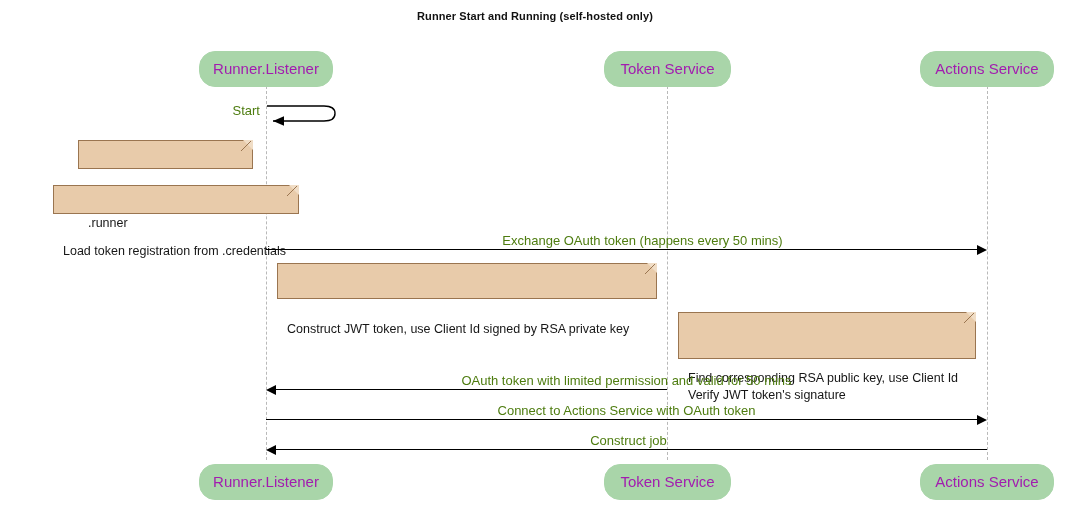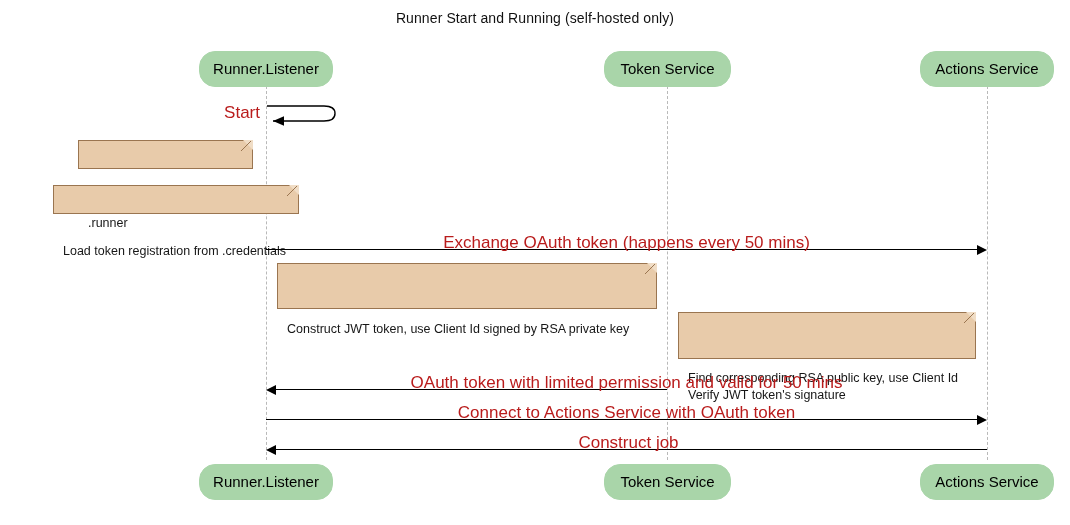--- a/index.html
+++ b/index.html
@@ -17,36 +17,36 @@
     height: 525px;
     overflow: hidden;
     background: #ffffff;
   }
   #title {
     position: absolute;
     left: 0;
     top: 10px;
     width: 1070px;
     text-align: center;
-    font-size: 14px;
-    font-weight: normal;
+    font-size: 11px;
+    font-weight: bold;
     color: #111111;
     letter-spacing: 0.1px;
   }
   .participant {
     position: absolute;
     box-sizing: border-box;
     background: #a9d5a9;
     border: 1px solid #a9d5a9;
     border-radius: 16px;
     height: 36px;
     line-height: 34px;
     text-align: center;
     font-size: 15px;
-    color: #000000;
+    color: #a21caf;
     white-space: nowrap;
   }
   .lifeline {
     position: absolute;
     width: 0;
     border-left: 1px dashed #b9b9b9;
   }
   .note {
     position: absolute;
     box-sizing: border-box;
@@ -90,22 +90,22 @@
     border-bottom: 5px solid transparent;
     border-left: 10px solid #000000;
   }
   .arrow-left {
     border-top: 5px solid transparent;
     border-bottom: 5px solid transparent;
     border-right: 10px solid #000000;
   }
   .msg-label {
     position: absolute;
-    font-size: 17px;
-    color: #b91c1c;
+    font-size: 13px;
+    color: #4d7c0f;
     white-space: nowrap;
     text-align: center;
   }
   .self-loop {
     position: absolute;
   }
 </style>
 </head>
 <body>
 
@@ -156,23 +156,23 @@
   <div class="note" style="left:9px; top:185px; width:246px; height:29px;margin-left:44px;">
     <span class="fold"></span>
     <svg class="fold-edge" viewBox="0 0 13 13">
       <path d="M 1 11 L 11 1" stroke="#9a7550" stroke-width="1" fill="none"></path>
     </svg>
     <span>Load token registration from .credentials</span>
   </div>
 
   <div class="msg-line" style="left:266px; top:249px; width:711px;"></div>
   <div class="arrow-right" style="left:977px; top:244.5px;"></div>
-  <div class="msg-label" style="left:266px; top:233px; width:721px;">Exchange OAuth token (happens every 50 mins)</div>
+  <div class="msg-label" style="left:266px; top:233px; width:721px;padding-left:16px;">Exchange OAuth token (happens every 50 mins)</div>
 
-  <div class="note" style="left:277px; top:263px; width:380px; height:46px;">
+  <div class="note" style="left:277px; top:263px; width:380px; height:36px;">
     <span class="fold"></span>
     <svg class="fold-edge" viewBox="0 0 13 13">
       <path d="M 1 11 L 11 1" stroke="#9a7550" stroke-width="1" fill="none"></path>
     </svg>
     <span>Construct JWT token, use Client Id signed by RSA private key</span>
   </div>
 
   <div class="note" style="left:678px; top:312px; width:298px; height:47px;">
     <span class="fold"></span>
     <svg class="fold-edge" viewBox="0 0 13 13">

